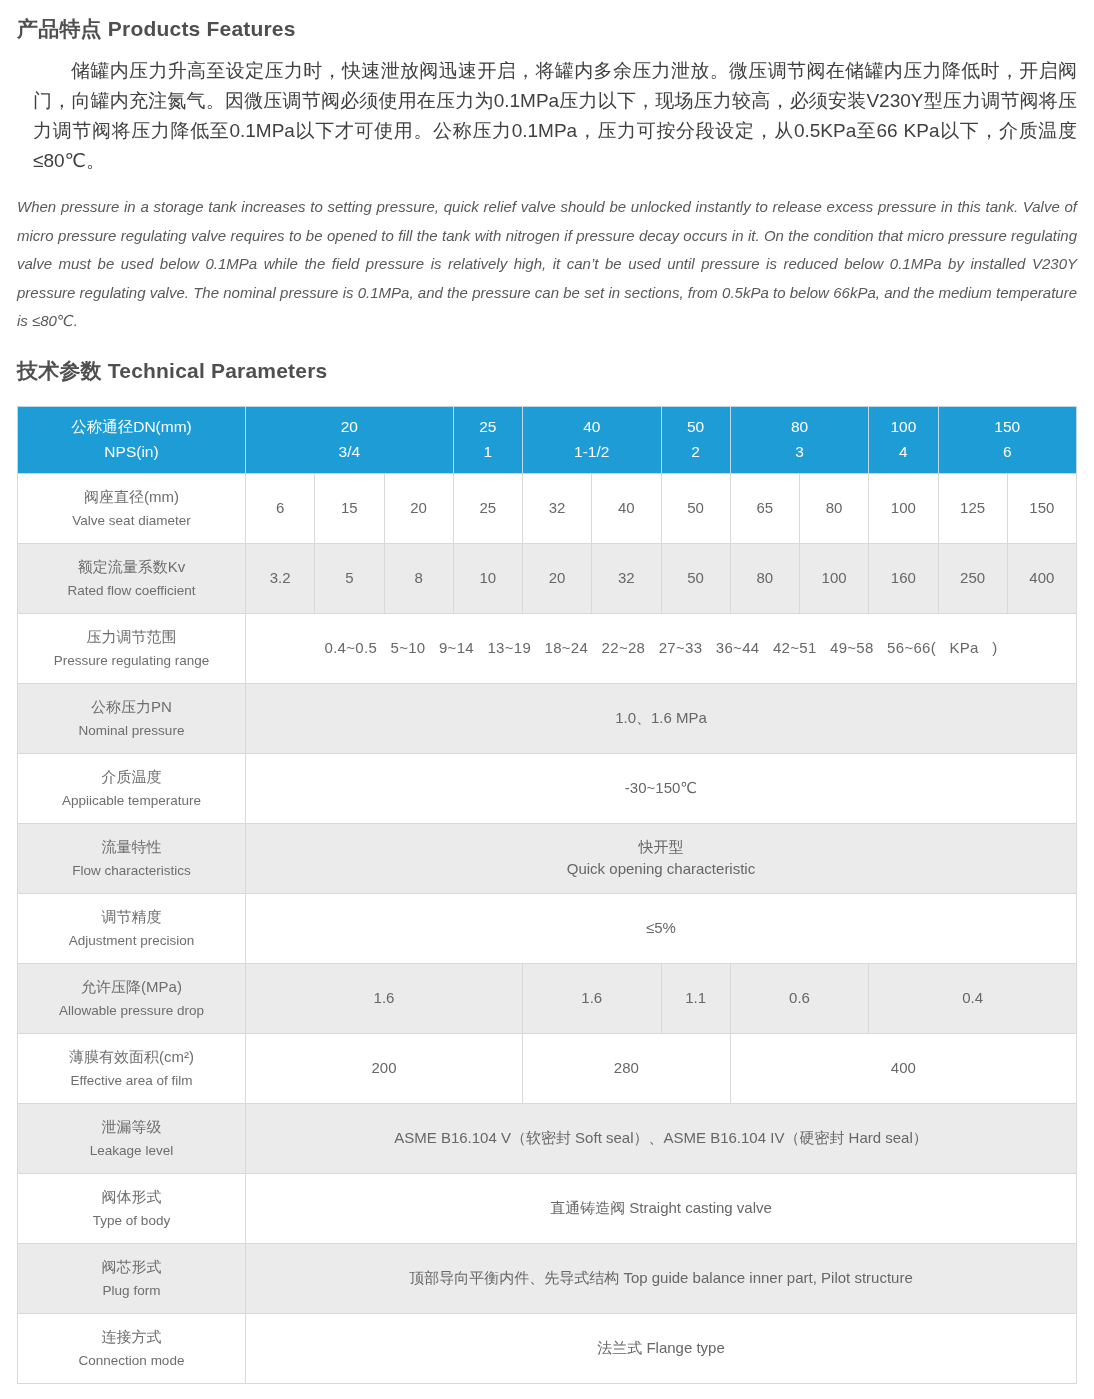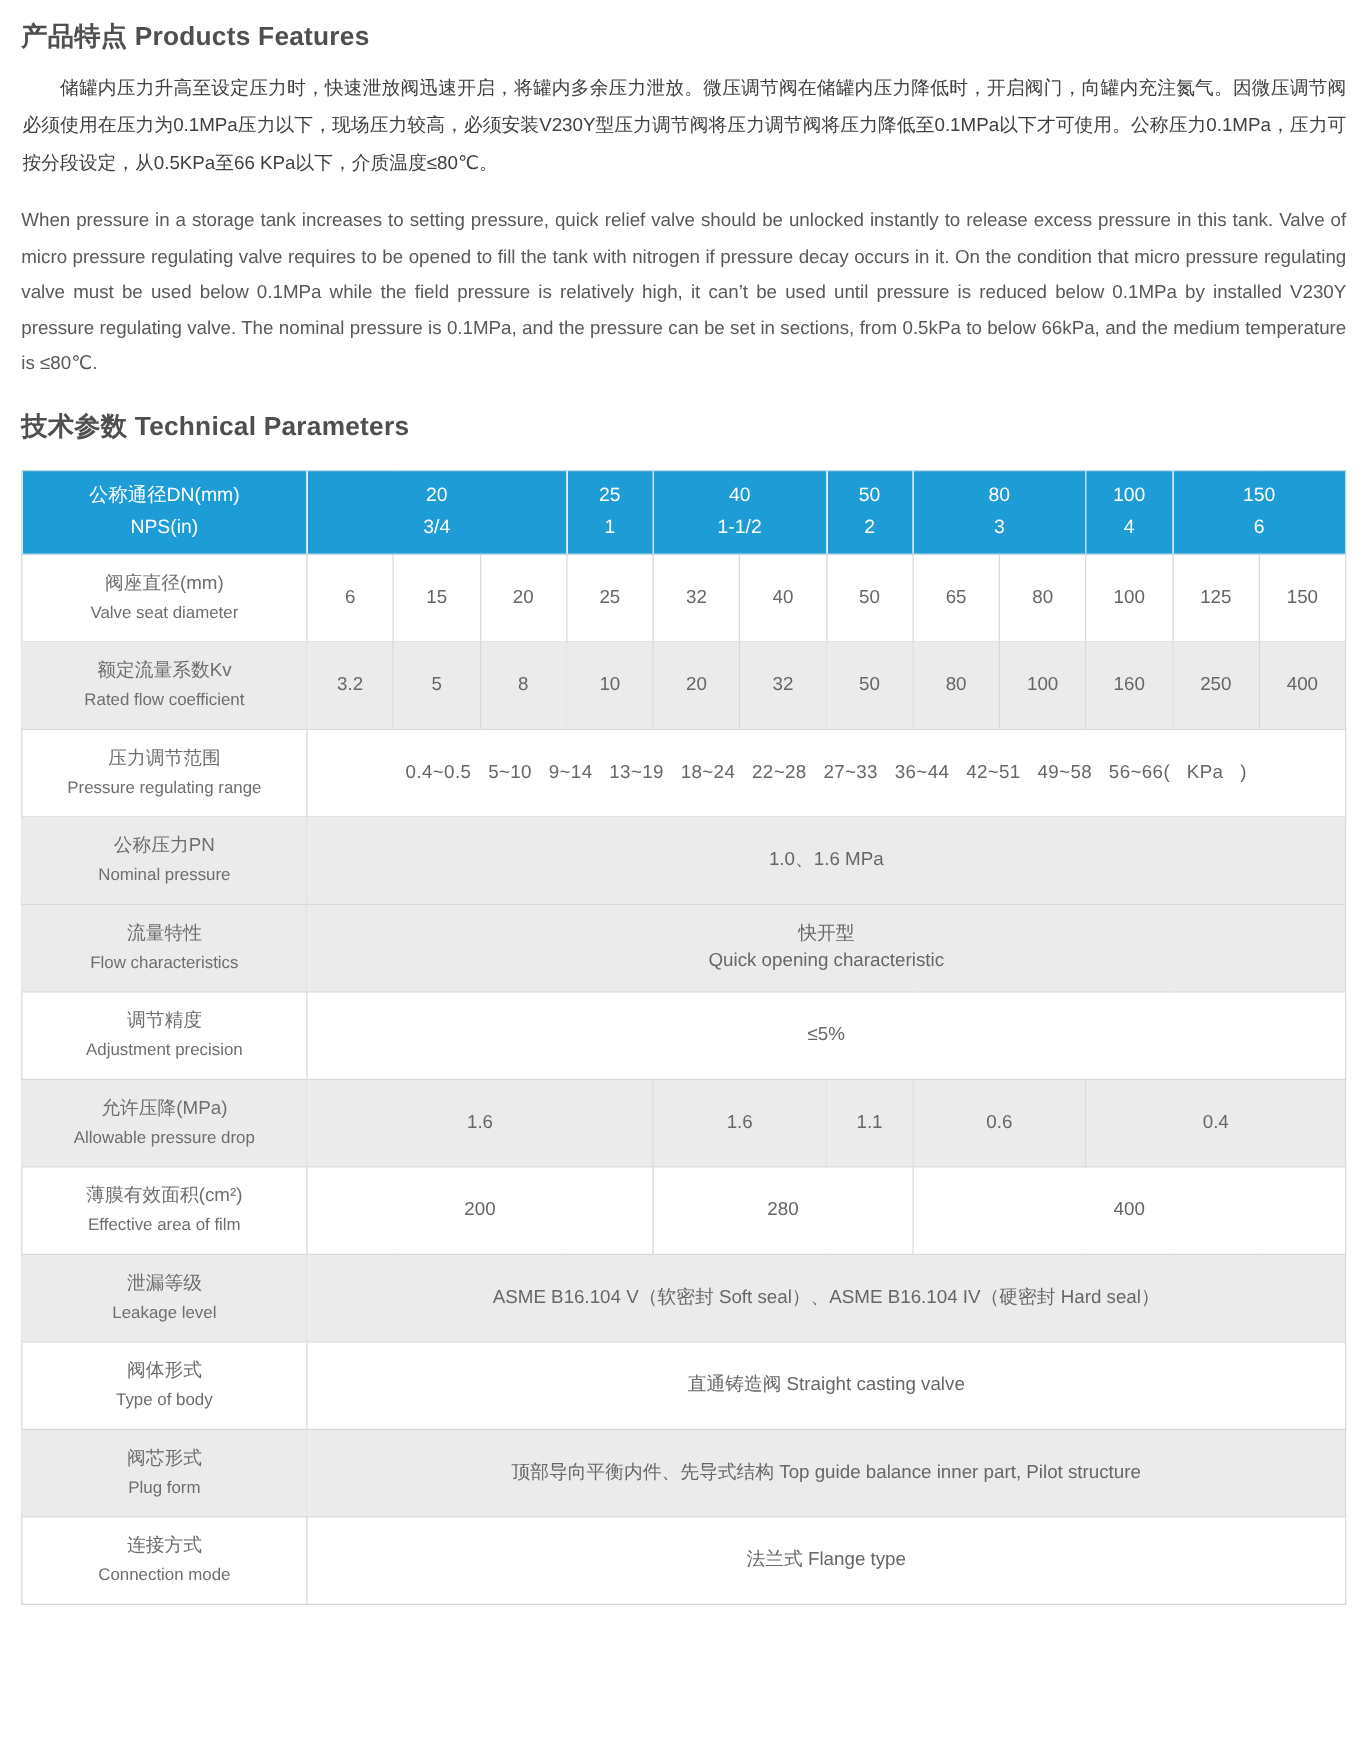--- a/index.html
+++ b/index.html
@@ -12,33 +12,34 @@
   .page{padding:0 17px 28px 17px;}
 
   .section-title{
     font-size:21px;
     font-weight:bold;
     color:#4f4f4f;
     margin:15px 0 0 0;
     letter-spacing:.2px;
   }
   .para-zh{
-    font-size:15px;
+    font-size:19px;
     line-height:30px;
     color:#404040;
-    margin:13px 0 0 1px;
+    margin:13px 0 0 16px;
     text-align:justify;
     text-indent:2em;
   }
   .para-en{
     font-size:15px;
     line-height:28.5px;
     color:#595959;
     margin:17px 0 0 0;
     text-align:justify;
+    font-style:italic;
   }
   .title-params{margin-top:21px;}
 
   .table-wrap{position:relative;margin-top:21px;}
 
   table{
     width:100%;
     border-collapse:collapse;
     table-layout:fixed;
   }
@@ -144,20 +145,24 @@
             <td class="value"><span class="cell-text">400</span></td>
           </tr>
           <tr>
             <td class="label"><span class="cell-text"><span class="zh">压力调节范围</span><br><span class="en">Pressure regulating range</span></span></td>
             <td class="value" colspan="12"><span class="cell-text">0.4~0.5 5~10 9~14 13~19 18~24 22~28 27~33 36~44 42~51 49~58 56~66( KPa )</span></td>
           </tr>
           <tr class="alt">
             <td class="label"><span class="cell-text"><span class="zh">公称压力PN</span><br><span class="en">Nominal pressure</span></span></td>
             <td class="value" colspan="12"><span class="cell-text">1.0、1.6 MPa</span></td>
           </tr>
+          <tr>
+            <td class="label"><span class="cell-text"><span class="zh">介质温度</span><br><span class="en">Appiicable temperature</span></span></td>
+            <td class="value" colspan="12"><span class="cell-text">-30~150℃</span></td>
+          </tr>
           <tr class="alt">
             <td class="label"><span class="cell-text"><span class="zh">流量特性</span><br><span class="en">Flow characteristics</span></span></td>
             <td class="value" colspan="12"><span class="cell-text">快开型<br>Quick opening characteristic</span></td>
           </tr>
           <tr>
             <td class="label"><span class="cell-text"><span class="zh">调节精度</span><br><span class="en">Adjustment precision</span></span></td>
             <td class="value" colspan="12"><span class="cell-text">≤5%</span></td>
           </tr>
           <tr class="alt">
             <td class="label"><span class="cell-text"><span class="zh">允许压降(MPa)</span><br><span class="en">Allowable pressure drop</span></span></td>

